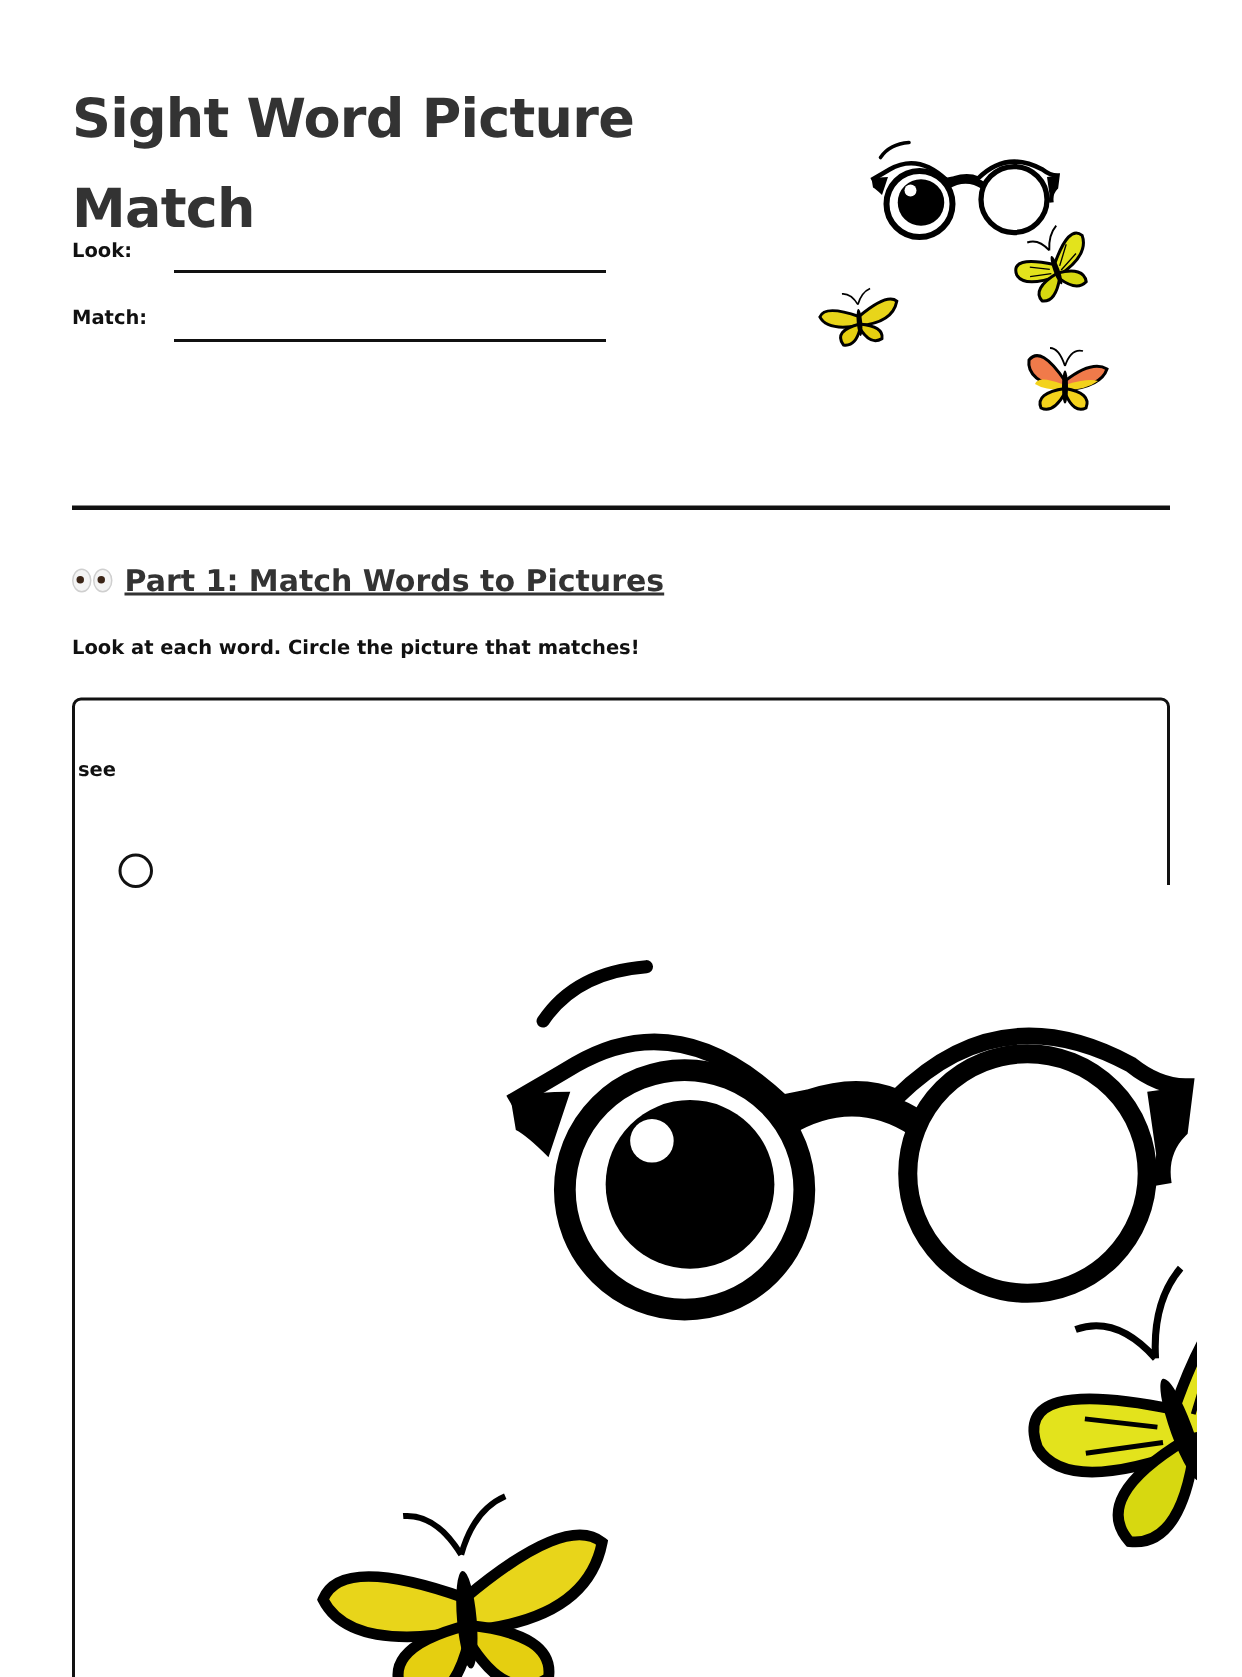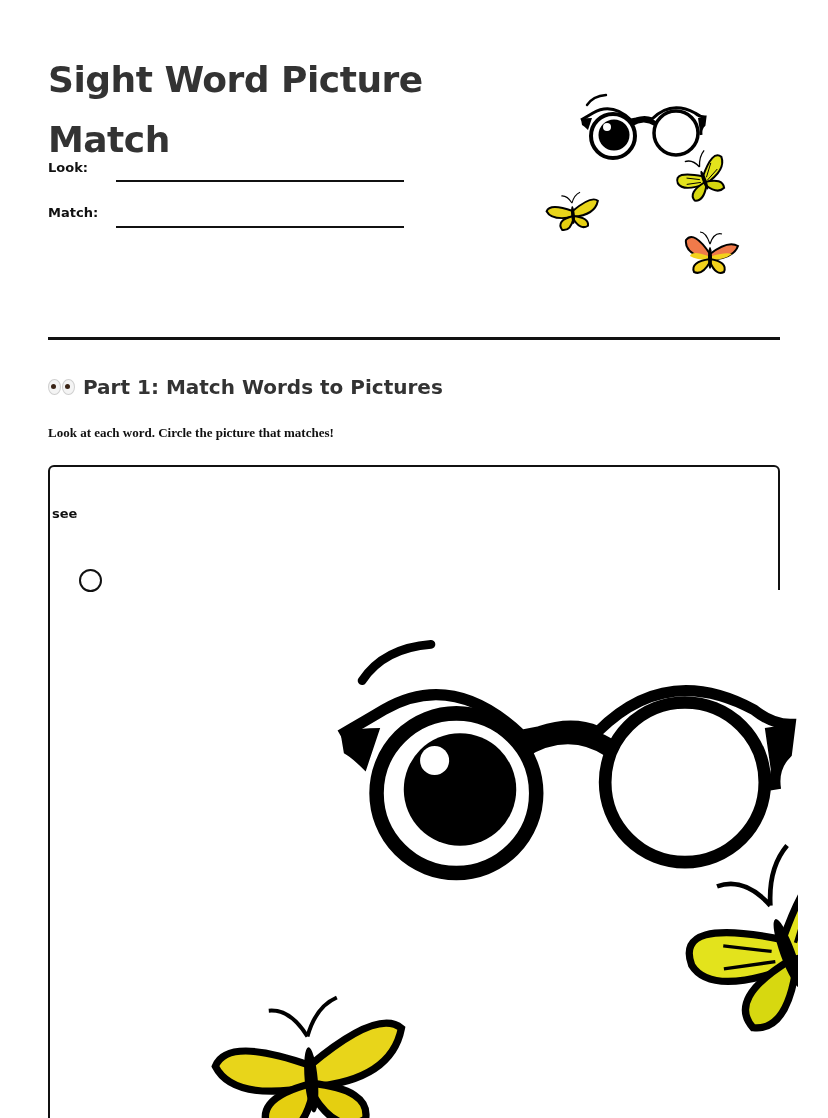--- a/index.html
+++ b/index.html
@@ -18,33 +18,33 @@
     .field-line {
       position: absolute; left: 116px; width: 288px; height: 0; border-top: 2px solid #111111;
     }
     .hero-art { position: absolute; left: 530px; top: 80px; width: 230px; height: 210px; }
     .divider {
       position: absolute; left: 48px; top: 337px; width: 732px; height: 0;
       border-top: 3px solid #111111;
     }
     .section-heading {
       position: absolute; left: 48px; top: 375px; margin: 0;
-      font-size: 20px; font-weight: bold; color: #333333; display: flex; align-items: center;
+      font-size: 20px; font-weight: bold; color: #333333; display: flex; align-items: center; text-decoration: underline;
     }
     .eyes-icon { display: inline-flex; gap: 1px; margin-right: 8px; }
     .eyes-icon .eye {
       width: 11px; height: 14px; border-radius: 50%; background: #f4f4f4;
       border: 1px solid #cfcfcf; position: relative;
     }
     .eyes-icon .eye::after {
       content: ""; position: absolute; left: 2px; top: 4px; width: 5px; height: 5px;
       border-radius: 50%; background: #3a2416;
     }
     .instructions {
-      position: absolute; left: 48px; top: 425px; font-size: 13px; font-weight: bold; color: #111111; font-family: Liberation Serif, serif;
+      position: absolute; left: 48px; top: 425px; font-size: 13px; font-weight: bold; color: #111111;
     }
     .card {
       position: absolute; left: 48px; top: 465px; width: 728px; height: 700px;
       border: 2px solid #111111; border-radius: 6px; background: #fff;
     }
     .card-word {
       position: absolute; left: 52px; top: 506px; font-size: 13px; font-weight: bold; color: #111111;
     }
     .choice-circle {
       position: absolute; left: 79px; top: 569px; width: 19px; height: 19px;

